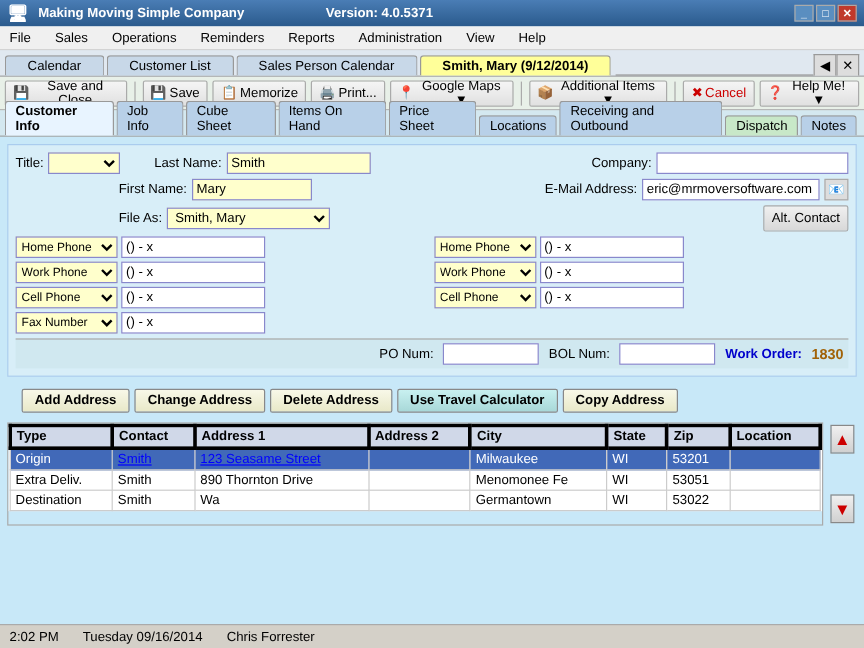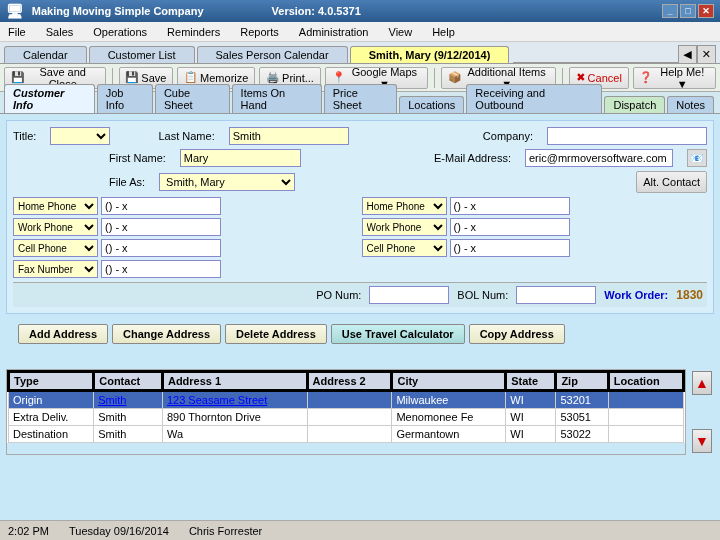--- a/index.html
+++ b/index.html
@@ -91,21 +91,21 @@
     .tab2 {
       padding: 2px 8px;
       border: 1px solid #999;
       border-bottom: none;
       background: #b8d0e8;
       cursor: pointer;
       margin-right: 2px;
       font-size: 11px;
       border-radius: 3px 3px 0 0;
     }
-    .tab2.active { background: #e8f4ff; font-weight: bold; font-style: italic; }
+    .tab2.active { background: #e8f4ff; font-weight: bold; }
     .tab2.dispatch { background: #c8e8c8; }
 
     
     .main-content {
       background: #c8e8f8;
       padding: 8px;
       flex: 1;
     }
 
     
@@ -113,21 +113,21 @@
       background: #d8eef8;
       border: 1px solid #aaccee;
       padding: 6px;
       margin-bottom: 6px;
     }
 
     .form-row {
       display: flex;
       align-items: center;
       margin-bottom: 4px;
-      gap: 14px;
+      gap: 4px;
     }
     .form-label { font-size: 11px; color: #000; white-space: nowrap; }
     .form-input {
       border: 1px solid #8888cc;
       background: #ffffcc;
       height: 18px;
       padding: 1px 3px;
       font-size: 11px;
     }
     .form-input.white { background: white; }
@@ -175,21 +175,21 @@
       gap: 8px;
       padding: 3px 4px;
       background: #d0e8f0;
       border-top: 1px solid #aaa;
     }
 
     
     .addr-btns {
       display: flex;
       gap: 4px;
-      margin-bottom: 21px;
+      margin-bottom: 4px;
       padding: 4px 12px;
     }
     .addr-btn {
       padding: 3px 10px;
       border: 1px solid #888;
       background: linear-gradient(to bottom, #f8f8e8, #e8e8c8);
       cursor: pointer;
       font-size: 11px;
       border-radius: 2px;
       font-weight: bold;
@@ -368,21 +368,21 @@
         <span class="form-label">Last Name:</span>
         <input class="form-input" style="width: 120px;" value="Smith">
         <span style="flex:1;"></span>
         <span class="form-label">Company:</span>
         <input class="form-input white" style="width: 160px;">
       </div>
 
       <div class="form-row">
         <span style="width:82px;"></span>
         <span class="form-label">First Name:</span>
-        <input class="form-input" style="width: 121px;" value="Mary">
+        <input class="form-input" style="width: 100px;" value="Mary">
         <span style="flex:1;"></span>
         <span class="form-label">E-Mail Address:</span>
         <input class="form-input white" style="width: 148px;" value="eric@mrmoversoftware.com">
         <span style="width:20px; height:18px; border:1px solid #aaa; background:#ddd; display:inline-flex; align-items:center; justify-content:center; cursor:pointer;">📧</span>
       </div>
 
       <div class="form-row">
         <span style="width:82px;"></span>
         <span class="form-label">File As:</span>
         <select class="form-select" style="width:136px;">

